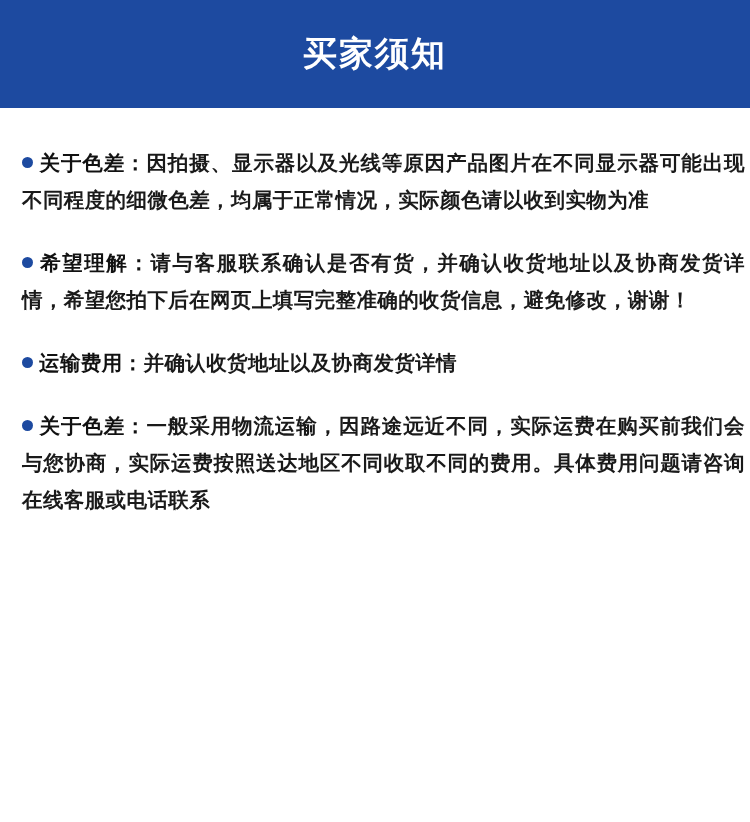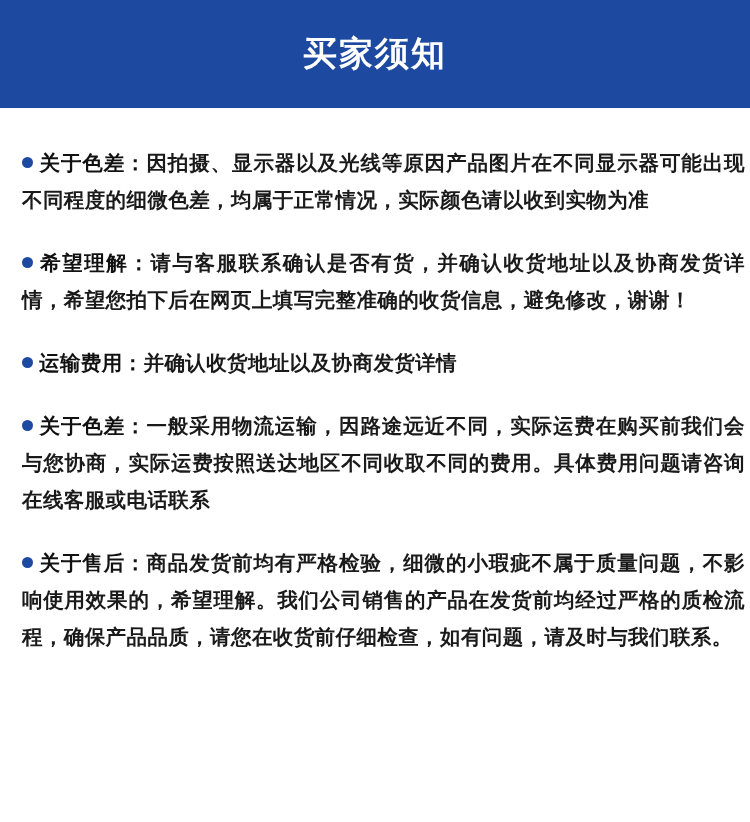--- a/index.html
+++ b/index.html
@@ -95,20 +95,15 @@
         <span class="bullet"></span><span class="label">运输费用：</span><span>并确认收货地址以及协商发货详情</span>
       </p>
     </div>
 
     <div class="item">
       <p>
         <span class="bullet"></span><span class="label">关于色差：</span><span>一般采用物流运输，因路途远近不同，实际运费在购买前我们会与您协商，实际运费按照送达地区不同收取不同的费用。具体费用问题请咨询在线客服或电话联系</span>
       </p>
     </div>
 
-    <div class="item">
-      <p>
-        <span class="bullet"></span><span class="label">关于售后：</span><span>商品发货前均有严格检验，细微的小瑕疵不属于质量问题，不影响使用效果的，希望理解。我们公司销售的产品在发货前均经过严格的质检流程，确保产品品质，请您在收货前仔细检查，如有问题，请及时与我们联系。</span>
-      </p>
-    </div>
 
   </div>
 </div>
 
 </body></html>

